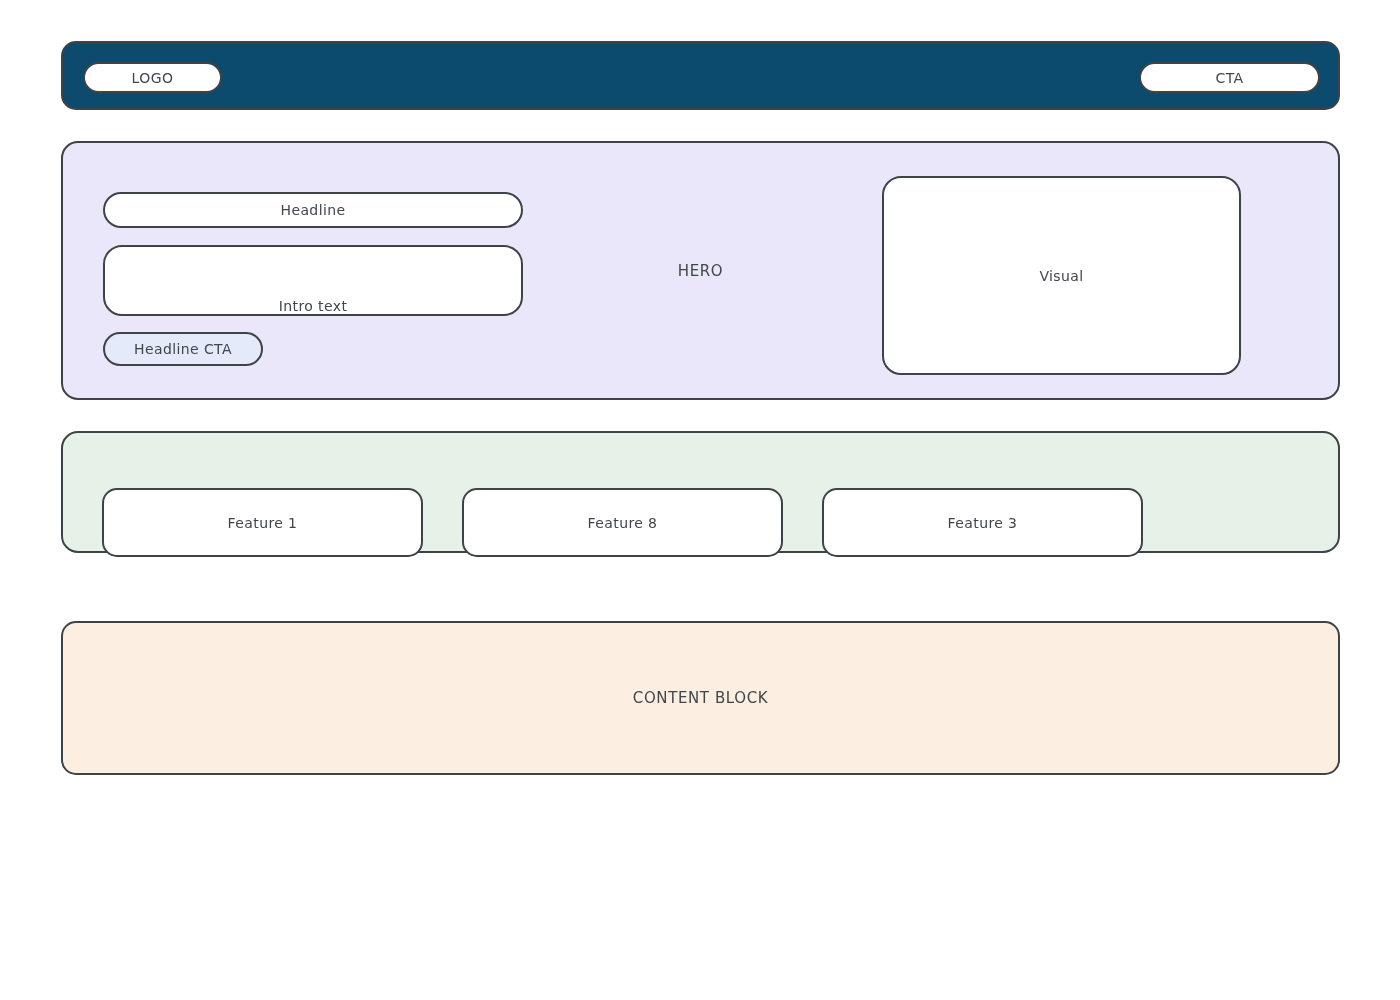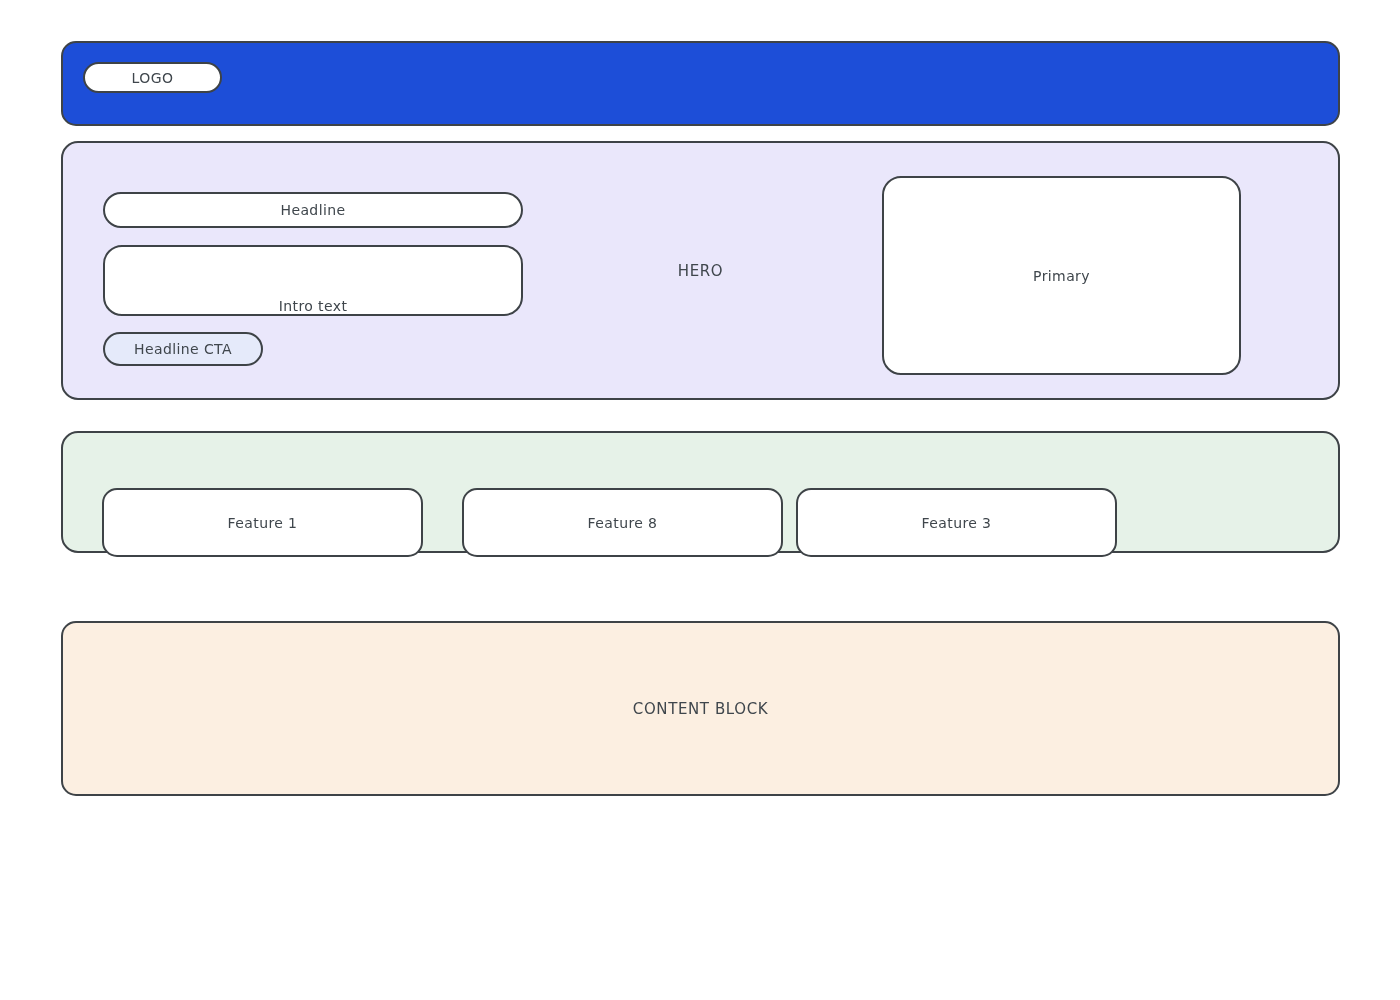--- a/index.html
+++ b/index.html
@@ -18,39 +18,39 @@
   }
   .panel {
     position: absolute;
     left: 61px;
     width: 1279px;
     box-sizing: border-box;
     border: 2px solid #3e4347;
   }
   .panel-header {
     top: 41px;
-    height: 85px;
+    height: 69px;
     border-radius: 15px;
-    background: #1d4ed8;
+    background: #0c4a6e;
   }
   .panel-hero {
     top: 141px;
     height: 259px;
     border-radius: 17px;
     background: #eae7fb;
   }
   .panel-features {
     top: 431px;
     height: 122px;
     border-radius: 17px;
     background: #e6f2e8;
   }
   .panel-content {
     top: 621px;
-    height: 175px;
+    height: 154px;
     border-radius: 15px;
     background: #fcefe1;
   }
   .panel-final {
     top: 811px;
     height: 120px;
     border-radius: 15px;
     background: #e8eefb;
   }
   .pill, .box, .card {
@@ -84,55 +84,58 @@
     color: #3f464c;
   }
   .card {
     top: 55px;
     width: 321px;
     height: 69px;
     border-radius: 15px;
   }
   .card-1 { left: 39px; }
   .card-2 { left: 399px; }
-  .card-3 { left: 733px; }
+  .card-3 { left: 759px; }
   .fill-label {
     width: 100%;
     height: 100%;
     display: flex;
     align-items: center;
     justify-content: center;
     font-size: 15px;
     letter-spacing: 0.6px;
   }
 </style>
 </head>
 <body>
 
 <div class="canvas">
 
   <section class="panel panel-header">
     <div class="pill logo-pill">
       <span>LOGO</span>
     </div>
+    <div class="pill header-cta">
+      <span>CTA</span>
+    </div>
   </section>
 
   <section class="panel panel-hero">
     <span class="section-label">HERO</span>
     <div class="box headline-box">
       <span>Headline</span>
     </div>
     <div class="box intro-box">
       <span>Intro text</span>
     </div>
     <div class="pill primary-cta">
       <span>Headline CTA</span>
     </div>
     <div class="box visual-box">
-      <span>Primary</span>
+      <span>Visual</span>
     </div>
   </section>
 
   <section class="panel panel-features">
     <div class="card card-1">
       <span>Feature 1</span>
     </div>
     <div class="card card-2">
       <span>Feature 8</span>
     </div>

